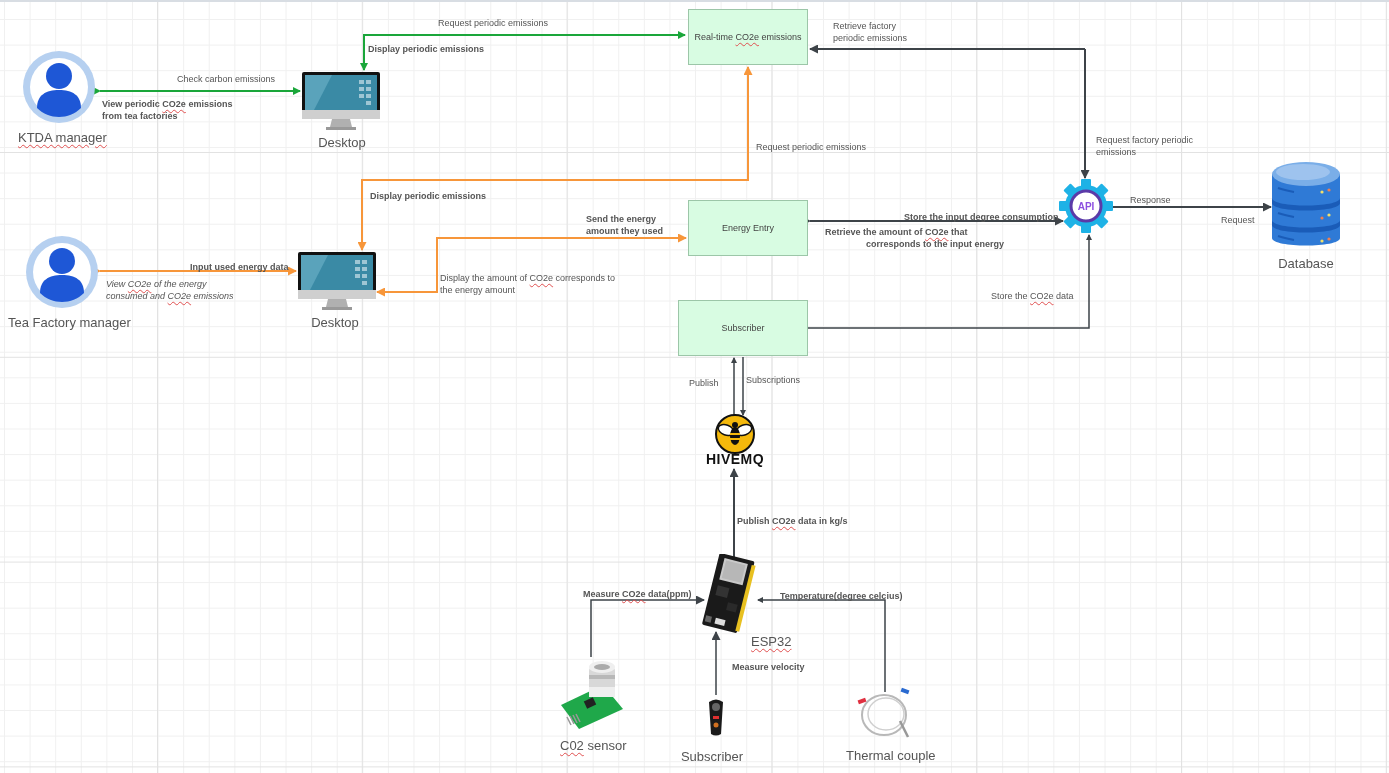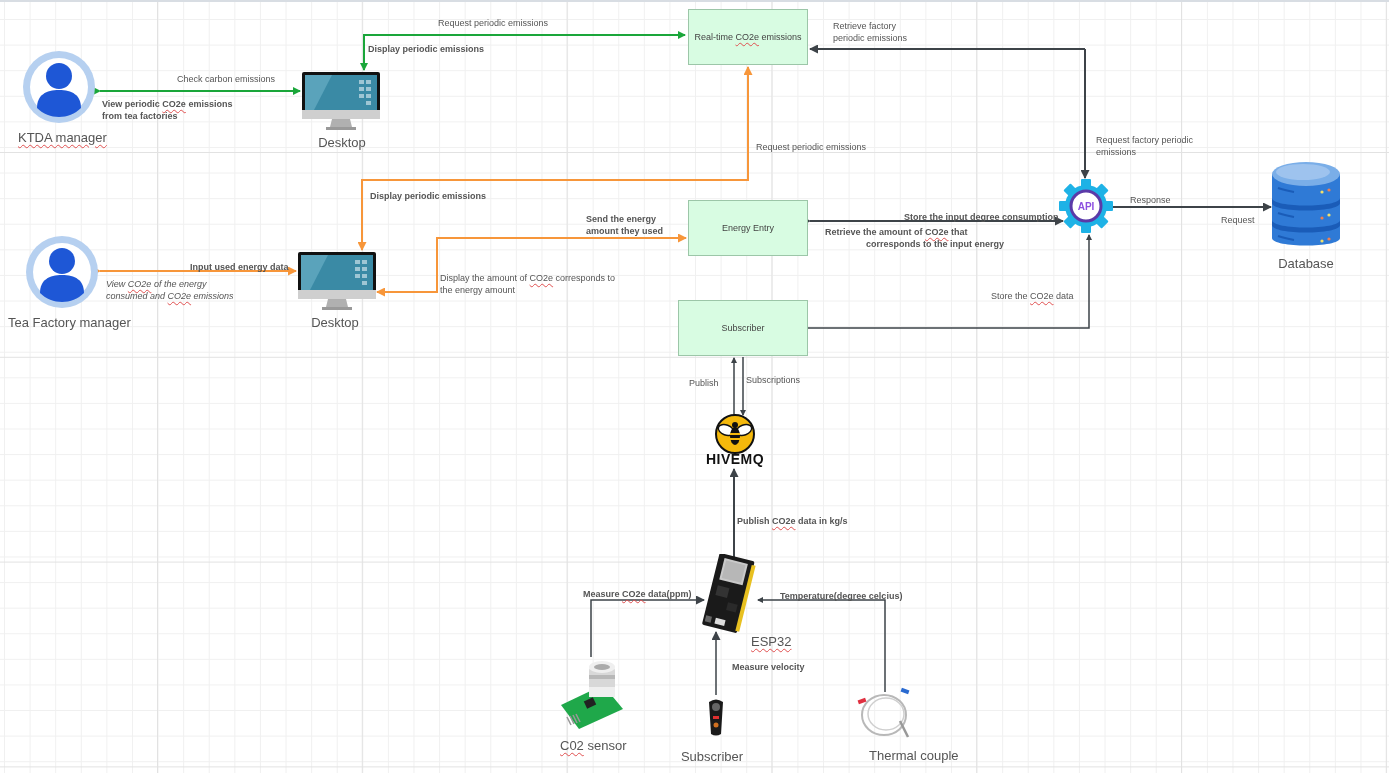--- a/index.html
+++ b/index.html
@@ -254,21 +254,21 @@
 
 <div class="icon" style="left:856px;top:685px;width:60px;height:56px;">
   <svg width="60" height="56" viewBox="0 0 60 56">
     <ellipse cx="28" cy="28" rx="22" ry="20" fill="none" stroke="#b8b8b8" stroke-width="2"></ellipse>
     <ellipse cx="30" cy="27" rx="18" ry="16" fill="none" stroke="#cfcfcf" stroke-width="1.5"></ellipse>
     <rect x="2" y="12" width="8" height="4" fill="#e03040" transform="rotate(-20 6 14)"></rect>
     <rect x="45" y="2" width="8" height="4" fill="#2a6ad0" transform="rotate(20 49 4)"></rect>
     <line x1="44" y1="34" x2="52" y2="50" stroke="#999" stroke-width="2.5"></line>
   </svg>
 </div>
-<div class="node-cap" style="left:869px;top:746px;width:76px;text-align:center;">Thermal couple</div>
+<div class="node-cap" style="left:846px;top:746px;width:76px;text-align:center;">Thermal couple</div>
 
 <div class="lbl" style="left:177px;top:71px;">Check carbon emissions</div>
 <div class="lbl b" style="left:102px;top:96px;width:126px;">
   <div>View periodic <span class="u">CO2e</span> emissions</div>
   <div>from tea factories</div>
 </div>
 
 <div class="lbl" style="left:438px;top:15px;">Request periodic emissions</div>
 <div class="lbl b" style="left:368px;top:41px;">Display periodic emissions</div>
 

